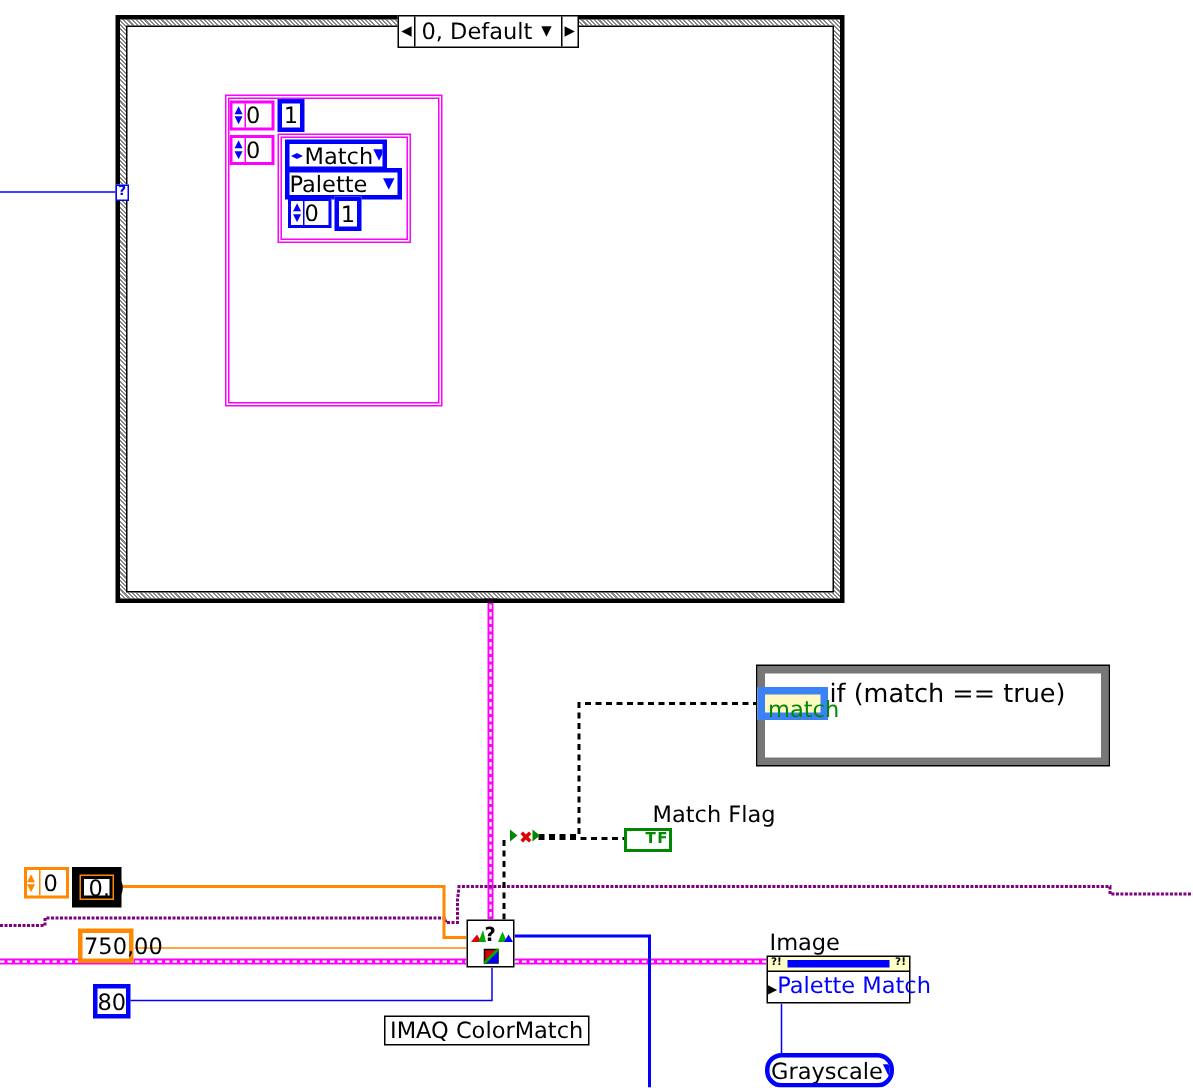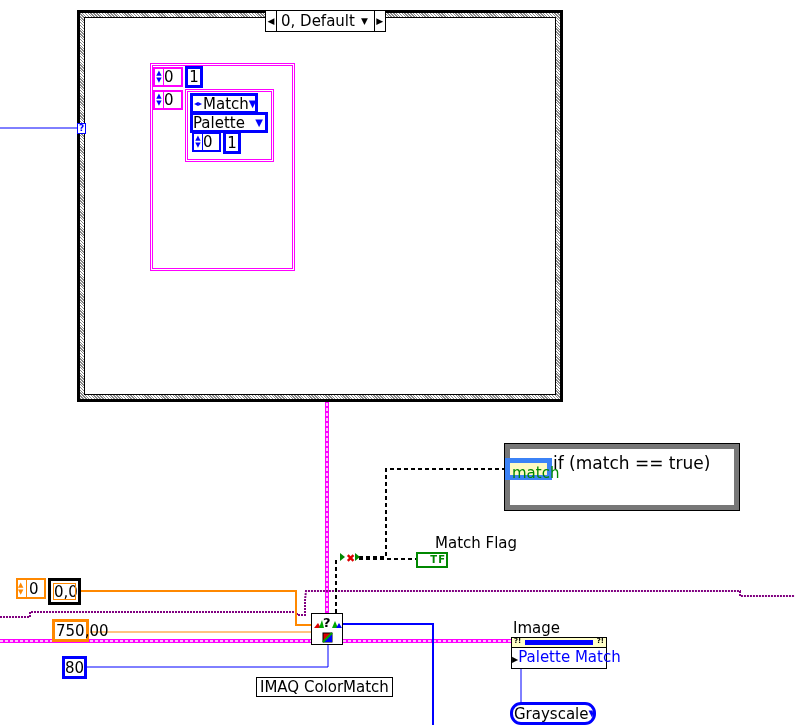--- a/index.html
+++ b/index.html
@@ -28,21 +28,21 @@
   .enum { border:3px solid #00f; background:#fff; font-size:15px; display:flex; align-items:center; overflow:hidden; white-space:nowrap; }
   .enum .dd { color:#00f; font-size:10px; margin-left:auto; padding-right:2px; }
   
   .formula { left:505px; top:444px; width:234px; height:66px; border:5px solid #777; outline:1px solid #000; background:#fff; }
   .formula-text { left:553px; top:453px; font-size:17px; }
   .match-var { left:505px; top:458px; width:47px; height:22px; border:5px solid #3b82f6; color:#080; background:#fef9c3; font-size:15px; line-height:20px; padding-left:2px; }
   .label-txt { font-size:15px; white-space:nowrap; }
   .tf-ind { left:416px; top:552px; width:32px; height:16px; border:2px solid #080; background:#fff; color:#080; font-size:10px; font-weight:bold; line-height:12px; text-align:right; letter-spacing:1px; }
   
   .or-ctrl { border:2px solid #f80; background:#fff; font-size:15px; display:flex; align-items:center; }
-  .or-ctrl.thick { border:3px solid #000000; outline:1px solid #f80; outline-offset:-6px; }
+  .or-ctrl.thick { border:8px solid #000000; outline:1px solid #f80; outline-offset:-6px; }
   .func { left:311px; top:613px; width:32px; height:32px; border:1px solid #000; background:#fff; }
   .fn-label { left:256px; top:677px; height:20px; border:1px solid #000; padding:0 3px; font-size:15px; line-height:18px; background:#fff; }
   .img-node { left:511px; top:637px; width:96px; height:32px; border:1px solid #000; background:#fff; }
   .img-node .bar { position:absolute; left:0; top:0; right:0; height:9px; background:#ffffc8; border-bottom:1px solid #000; }
   .img-node .bar .fill { position:absolute; left:13px; right:13px; top:2px; height:5px; background:#00f; }
   .img-node .bar .q { position:absolute; top:-1px; font-size:7px; font-weight:bold; color:#000; }
   .img-node .prop { position:absolute; left:0; top:10px; font-size:15px; color:#00f; white-space:nowrap; }
 </style>
 </head>
 <body>

